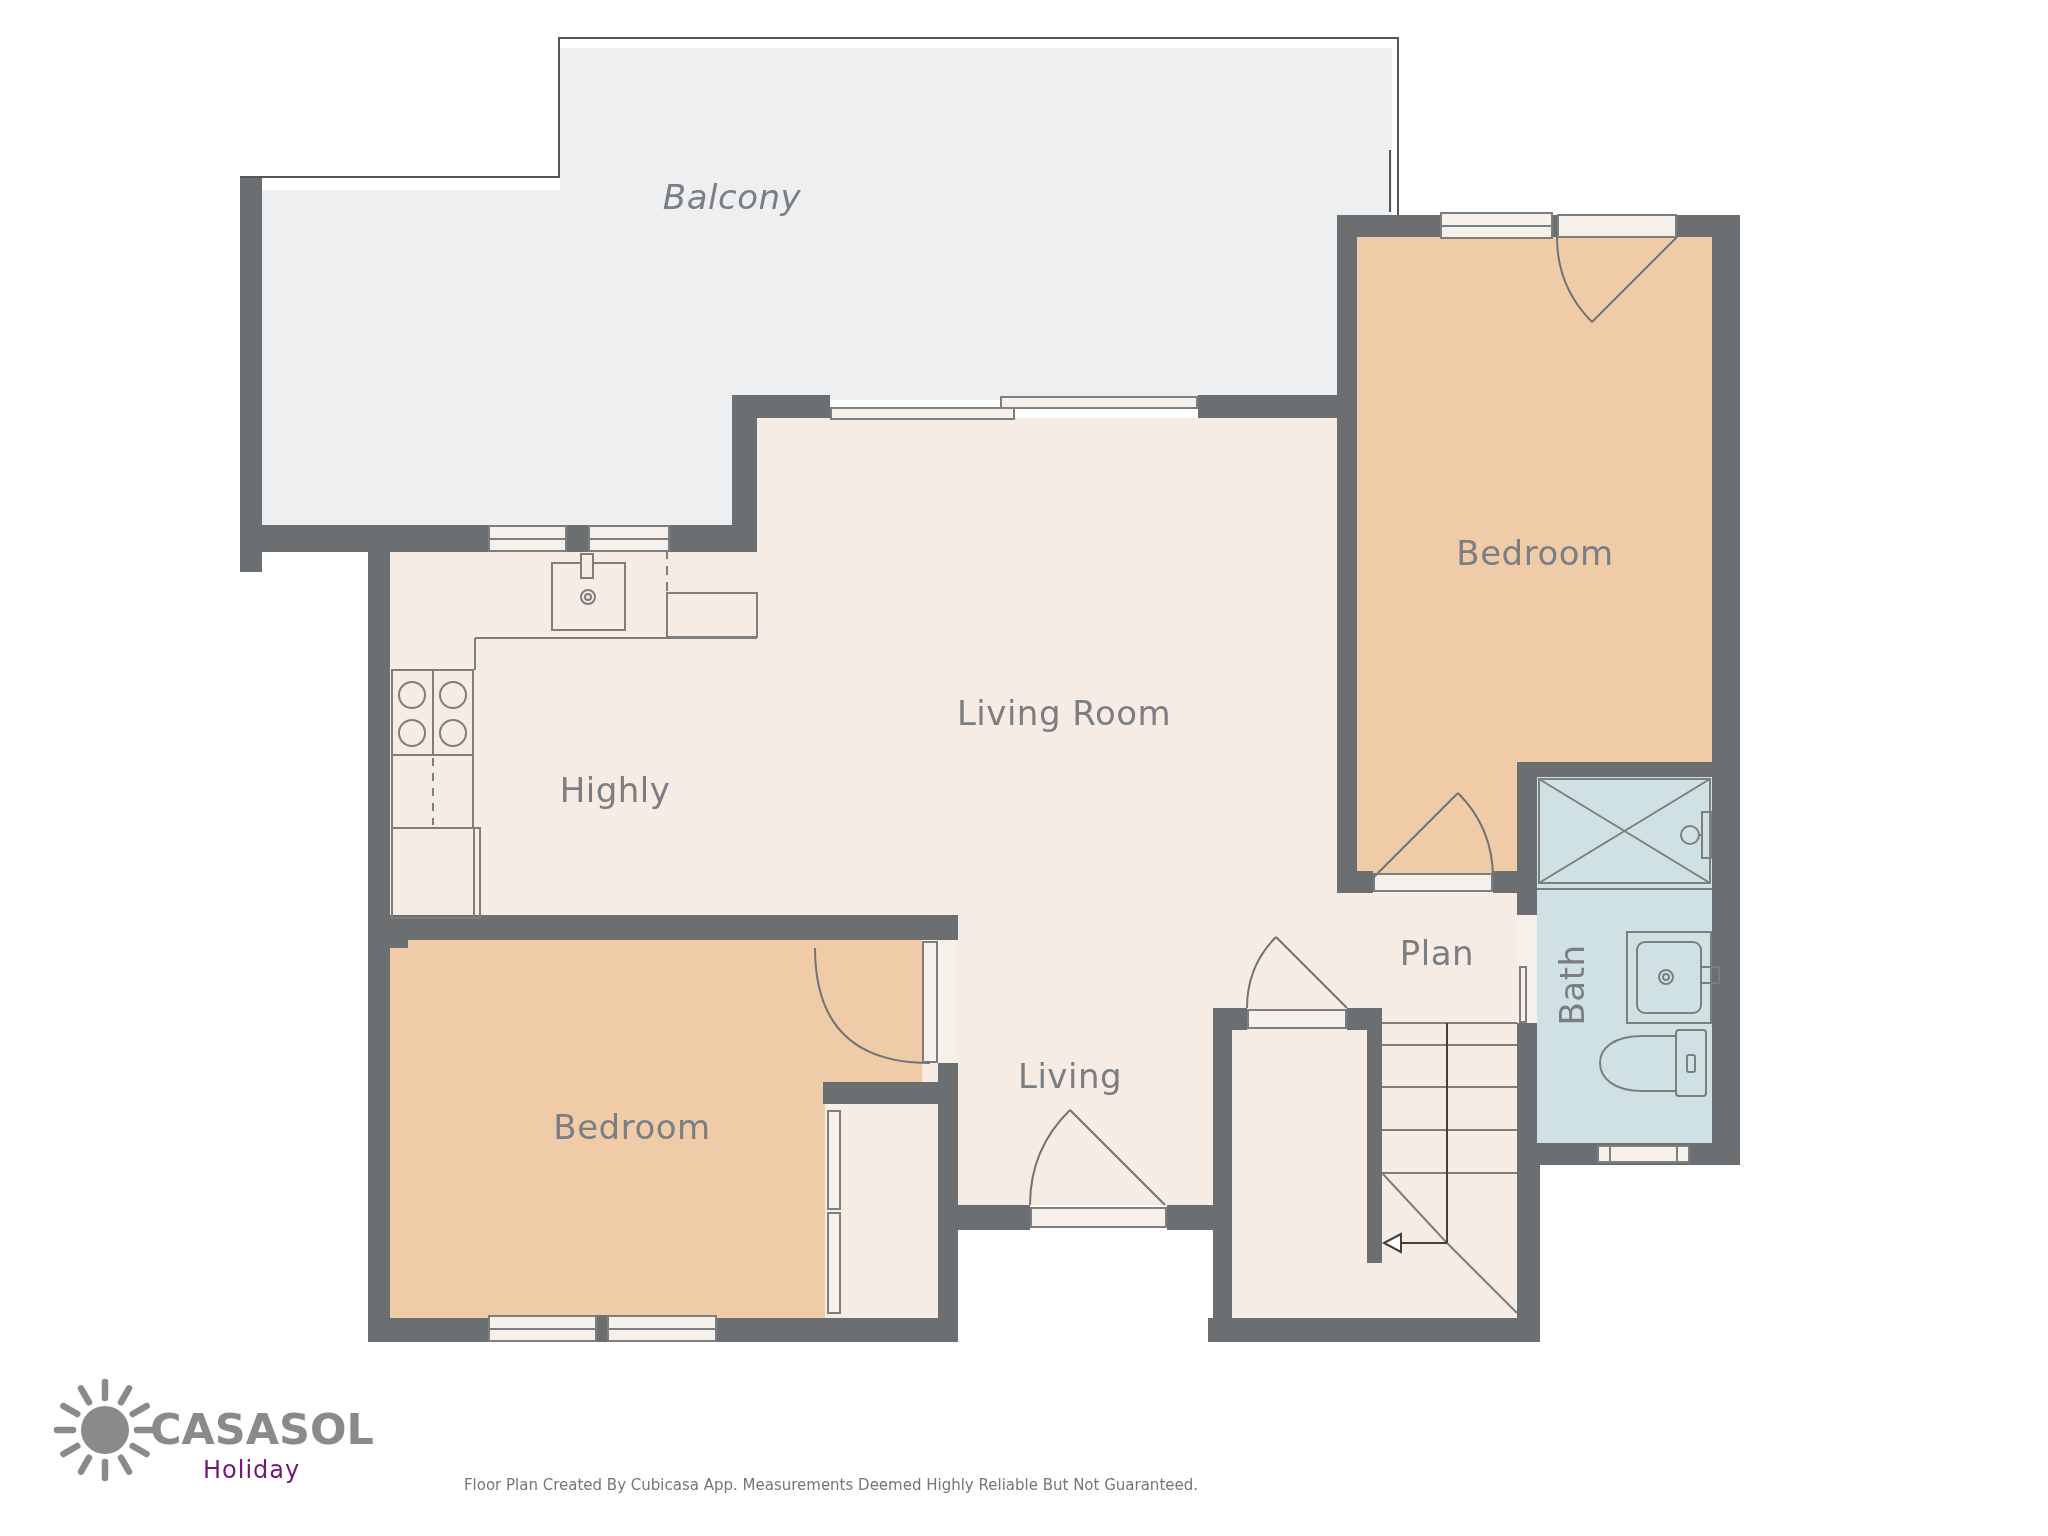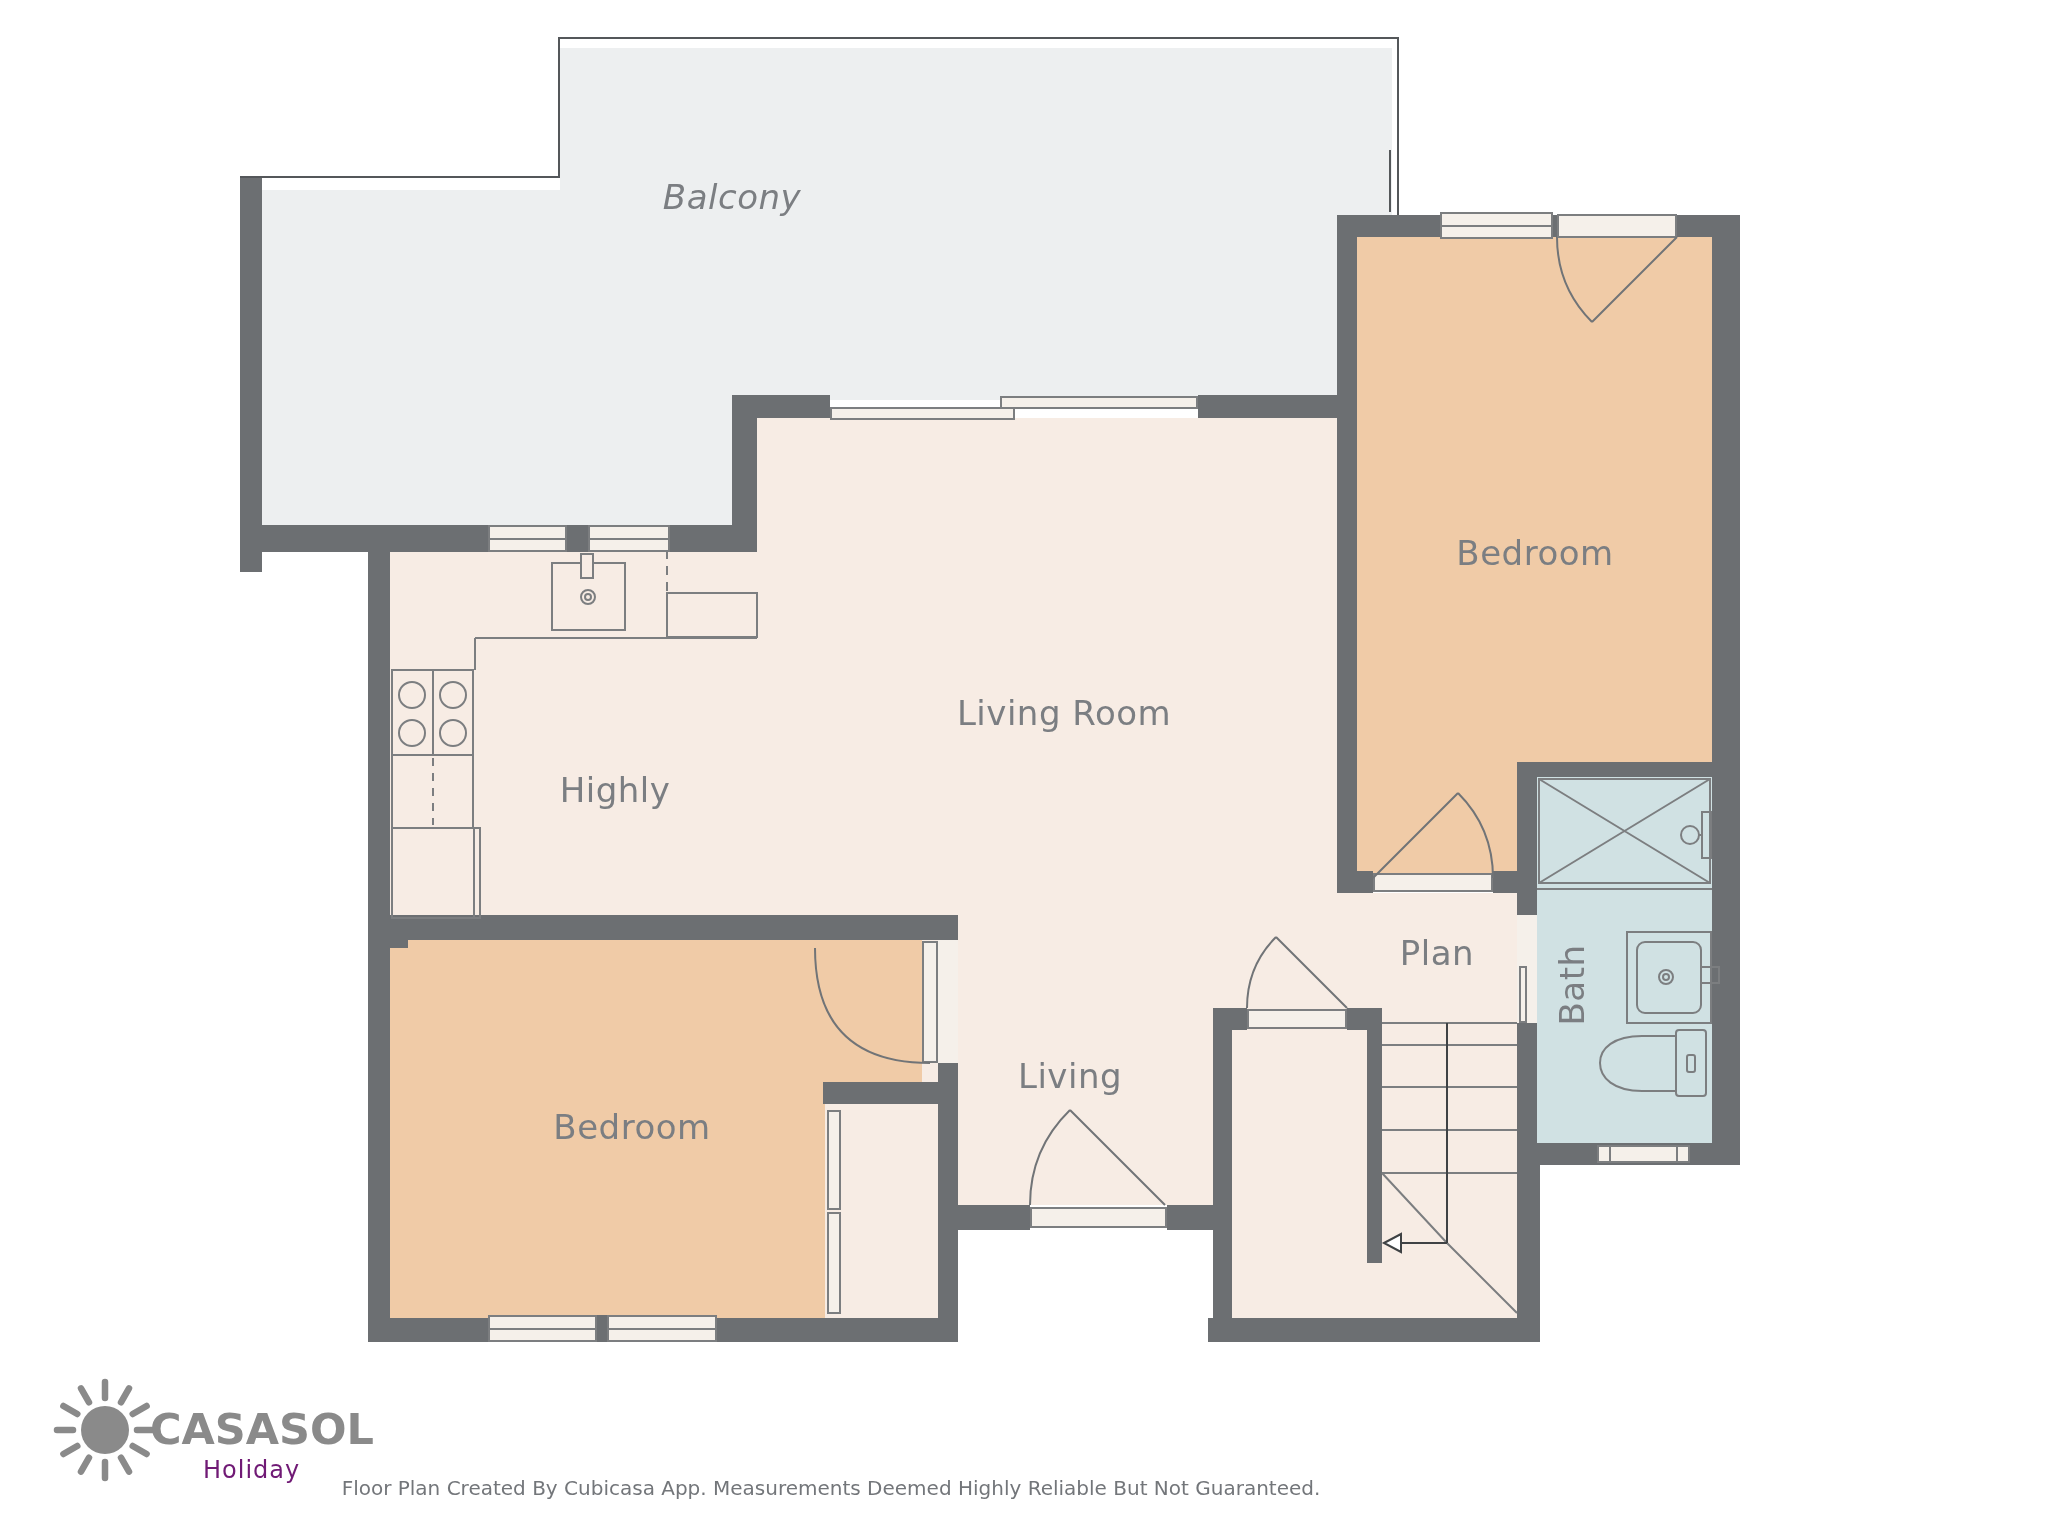--- a/index.html
+++ b/index.html
@@ -15,21 +15,21 @@
   .casing{position:absolute;background:#f5f0ea;border:2px solid #7c7e80;box-sizing:border-box;}
   .opening{position:absolute;background:#f5f0ea;}
   .label{position:absolute;font-size:34px;color:var(--label,#7b7e82);white-space:nowrap;
          transform:translate(-50%,-50%);letter-spacing:0.5px;}
   .label.vertical{transform:translate(-50%,-50%) rotate(-90deg);}
   svg.overlay{position:absolute;left:0;top:0;}
   .logo-text{position:absolute;left:150px;top:1404px;font-size:43px;font-weight:bold;
              color:var(--logo,#8a8a8a);letter-spacing:0px;}
   .logo-sub{position:absolute;left:203px;top:1456px;font-size:24px;color:#701a75;letter-spacing:1px;}
   .footer{position:absolute;left:0;top:1476px;width:1662px;text-align:center;
-          font-size:20px;color:#73767a;}
+          font-size:15px;color:#73767a;}
 </style>
 </head>
 <body>
 
 <div class="canvas">
 
   <div class="floor balcony" style="left:262px;top:190px;width:470px;height:335px;"></div>
   <div class="floor balcony" style="left:560px;top:48px;width:777px;height:352px;"></div>
   <div class="floor balcony" style="left:1337px;top:48px;width:55px;height:167px;"></div>
 

